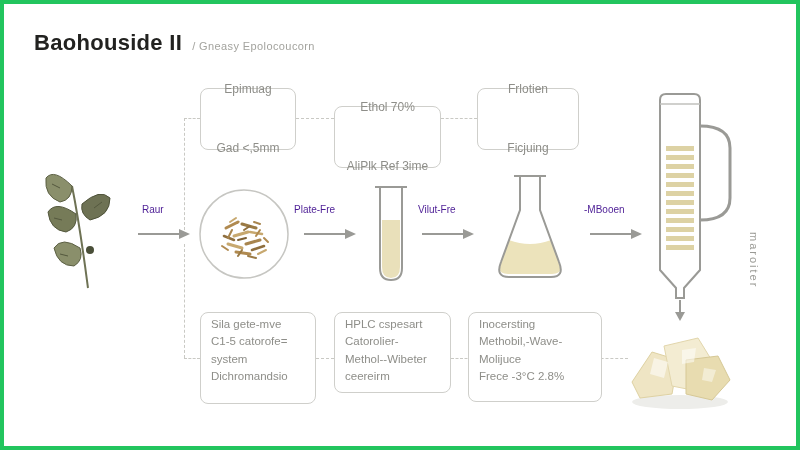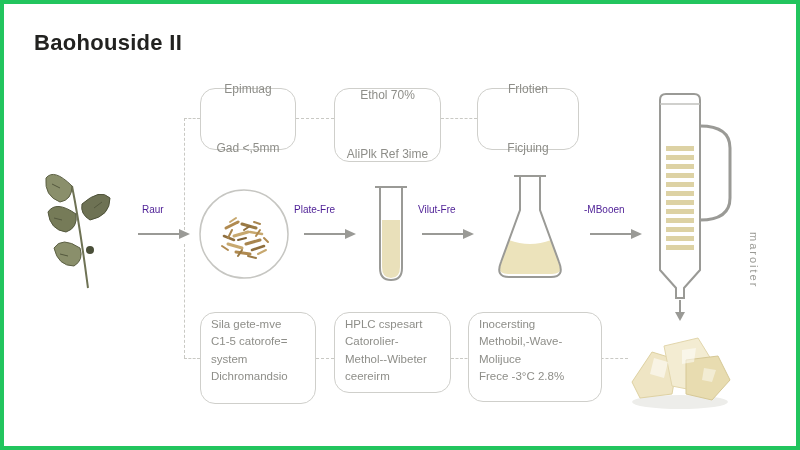--- a/index.html
+++ b/index.html
@@ -5,58 +5,59 @@
   html,body{margin:0;padding:0;background:#f4f4f2;}
   .canvas{
     position:relative;width:800px;height:450px;background:#ffffff;
     border:4px solid #22c55e;box-sizing:border-box;overflow:hidden;
     font-family:"Liberation Sans", sans-serif;
   }
   .title-wrap{position:absolute;left:30px;top:26px;display:flex;align-items:baseline;gap:10px;}
   .title{font-size:22px;font-weight:700;color:#222220;letter-spacing:.3px;}
   .subtitle{font-size:11px;color:#a3a39e;letter-spacing:.4px;}
   .pbox{
-    position:absolute;border:1px solid #cfcfcb;border-radius:15px;background:#fff;
+    position:absolute;border:1px solid #cfcfcb;border-radius:8px;background:#fff;
     color:#8e8e89;box-sizing:border-box;gap:40px;
   }
   .pbox.center{display:flex;flex-direction:column;align-items:center;justify-content:center;
     font-size:12px;line-height:1.55;text-align:center;}
   .pbox.list{padding:3px 10px;font-size:11.5px;line-height:1.5;text-align:left;}
   .dash-h{position:absolute;border-top:1px dashed #c9c9c4;height:0;}
   .dash-v{position:absolute;border-left:1px dashed #c9c9c4;width:0;}
   .flow-label{position:absolute;font-size:10px;color:#4c1d95;text-align:left;}
   .v-label{
     position:absolute;writing-mode:vertical-rl;font-size:11px;color:#9a9a95;letter-spacing:2px;
   }
   svg{display:block;}
 </style>
 </head>
 <body>
 
 <div class="canvas">
 
   <div class="title-wrap">
     <div class="title">Baohouside II</div>
+    <div class="subtitle">/ Gneasy Epolocoucorn</div>
   </div>
 
   <div class="dash-v" style="left:180px;top:114px;height:112px"></div>
   <div class="dash-v" style="left:180px;top:240px;height:114px"></div>
   <div class="dash-h" style="left:180px;top:114px;width:16px"></div>
   <div class="dash-h" style="left:292px;top:114px;width:38px"></div>
   <div class="dash-h" style="left:437px;top:114px;width:36px"></div>
   <div class="dash-h" style="left:180px;top:354px;width:16px"></div>
   <div class="dash-h" style="left:312px;top:354px;width:18px"></div>
   <div class="dash-h" style="left:447px;top:354px;width:21px"></div>
   <div class="dash-h" style="left:582px;top:354px;width:42px"></div>
 
   <div class="pbox center" style="left:196px;top:84px;width:96px;height:62px">
     <div>Epimuag</div>
     <div>Gad &lt;,5mm</div>
   </div>
-  <div class="pbox center" style="left:330px;top:84px;width:107px;height:74px">
+  <div class="pbox center" style="left:330px;top:102px;width:107px;height:62px">
     <div>Ethol 70%</div>
     <div>AliPlk Ref 3ime</div>
   </div>
   <div class="pbox center" style="left:473px;top:84px;width:102px;height:62px">
     <div>Frlotien</div>
     <div>Ficjuing</div>
   </div>
 
   <div class="pbox list" style="left:196px;top:308px;width:116px;height:92px">
     <div>Sila gete-mve</div>

